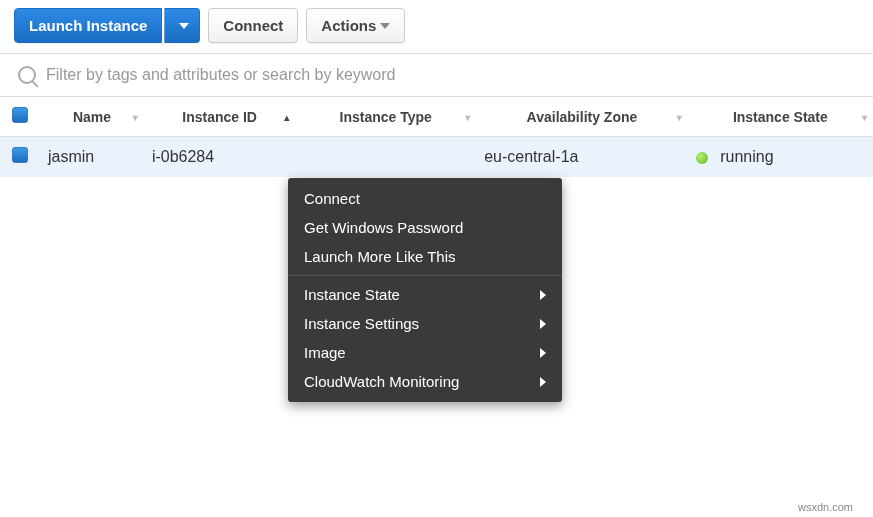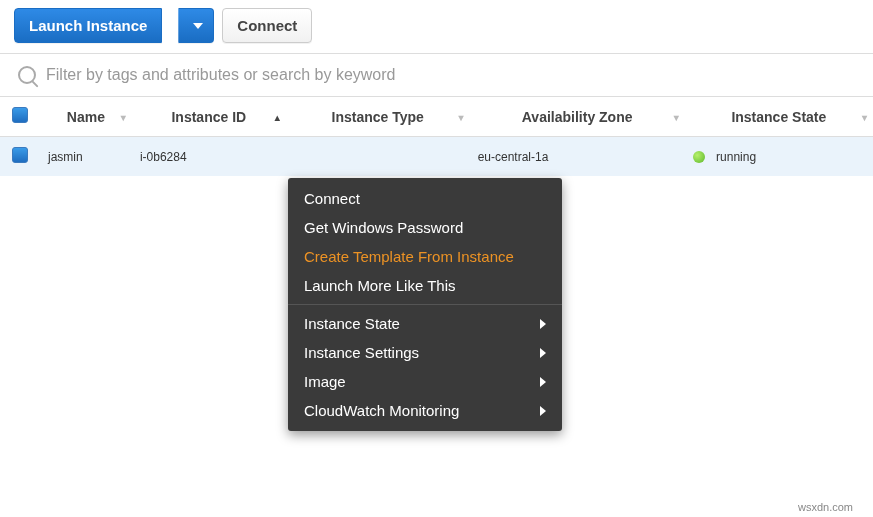--- a/index.html
+++ b/index.html
@@ -31,21 +31,21 @@
       align-items: center;
       box-shadow: 0 1px 0 rgba(0,0,0,0.05);
     }
     .btn-primary {
       background: linear-gradient(#2e8ae6, #1a6dc3);
       border-color: #1a6dc3;
       color: #fff;
     }
     .btn-split {
       display: inline-flex;
-      gap: 16px;
+      gap: 2px;
     }
     .btn-split .btn { border-radius: 4px 0 0 4px; }
     .btn-split .btn-caret {
       border-radius: 0 4px 4px 0;
       border-left: 1px solid rgba(255,255,255,0.3);
       padding: 8px 10px;
     }
     .caret-down {
       width: 0; height: 0;
       border-left: 5px solid transparent;
@@ -104,21 +104,21 @@
       position: absolute;
       right: 6px;
       top: 50%;
       transform: translateY(-50%);
       color: #bbb;
       font-size: 10px;
     }
     table.instances th .sort.active { color: #444; }
     table.instances td {
       padding: 10px 8px;
-      font-size: 12px;
+      font-size: 16px;
       color: #333;
       margin-left: 12px;
     }
     .row-selected { background: #eaf3fb; }
     .checkbox {
       width: 16px; height: 16px;
       border: 1px solid #3a7abf;
       border-radius: 3px;
       background: #fff;
       display: inline-block;
@@ -175,20 +175,24 @@
 <body>
 
 <div class="toolbar">
   <div class="btn-split">
     <button class="btn btn-primary">Launch Instance</button>
     <button class="btn btn-primary btn-caret">
       <span class="caret-down"></span>
     </button>
   </div>
   <button class="btn">Connect</button>
+  <button class="btn">
+    <span>Actions</span>
+    <span class="caret-down" style="color:#888"></span>
+  </button>
 </div>
 
 <div class="filter-wrap">
   <span class="search-icon"></span>
   <input class="filter-input" placeholder="Filter by tags and attributes or search by keyword" style="">
 </div>
 
 <table class="instances">
   <thead>
     <tr>
@@ -234,23 +238,20 @@
   </tbody>
 </table>
 
 <div class="ctx-menu">
   <div class="ctx-item">
     <span>Connect</span>
   </div>
   <div class="ctx-item">
     <span>Get Windows Password</span>
   </div>
-  <div class="ctx-item highlight">
-    <span>Create Template From Instance</span>
-  </div>
   <div class="ctx-item">
     <span>Launch More Like This</span>
   </div>
   <div class="ctx-sep"></div>
   <div class="ctx-item">
     <span>Instance State</span>
     <span class="ctx-caret"></span>
   </div>
   <div class="ctx-item">
     <span>Instance Settings</span>

